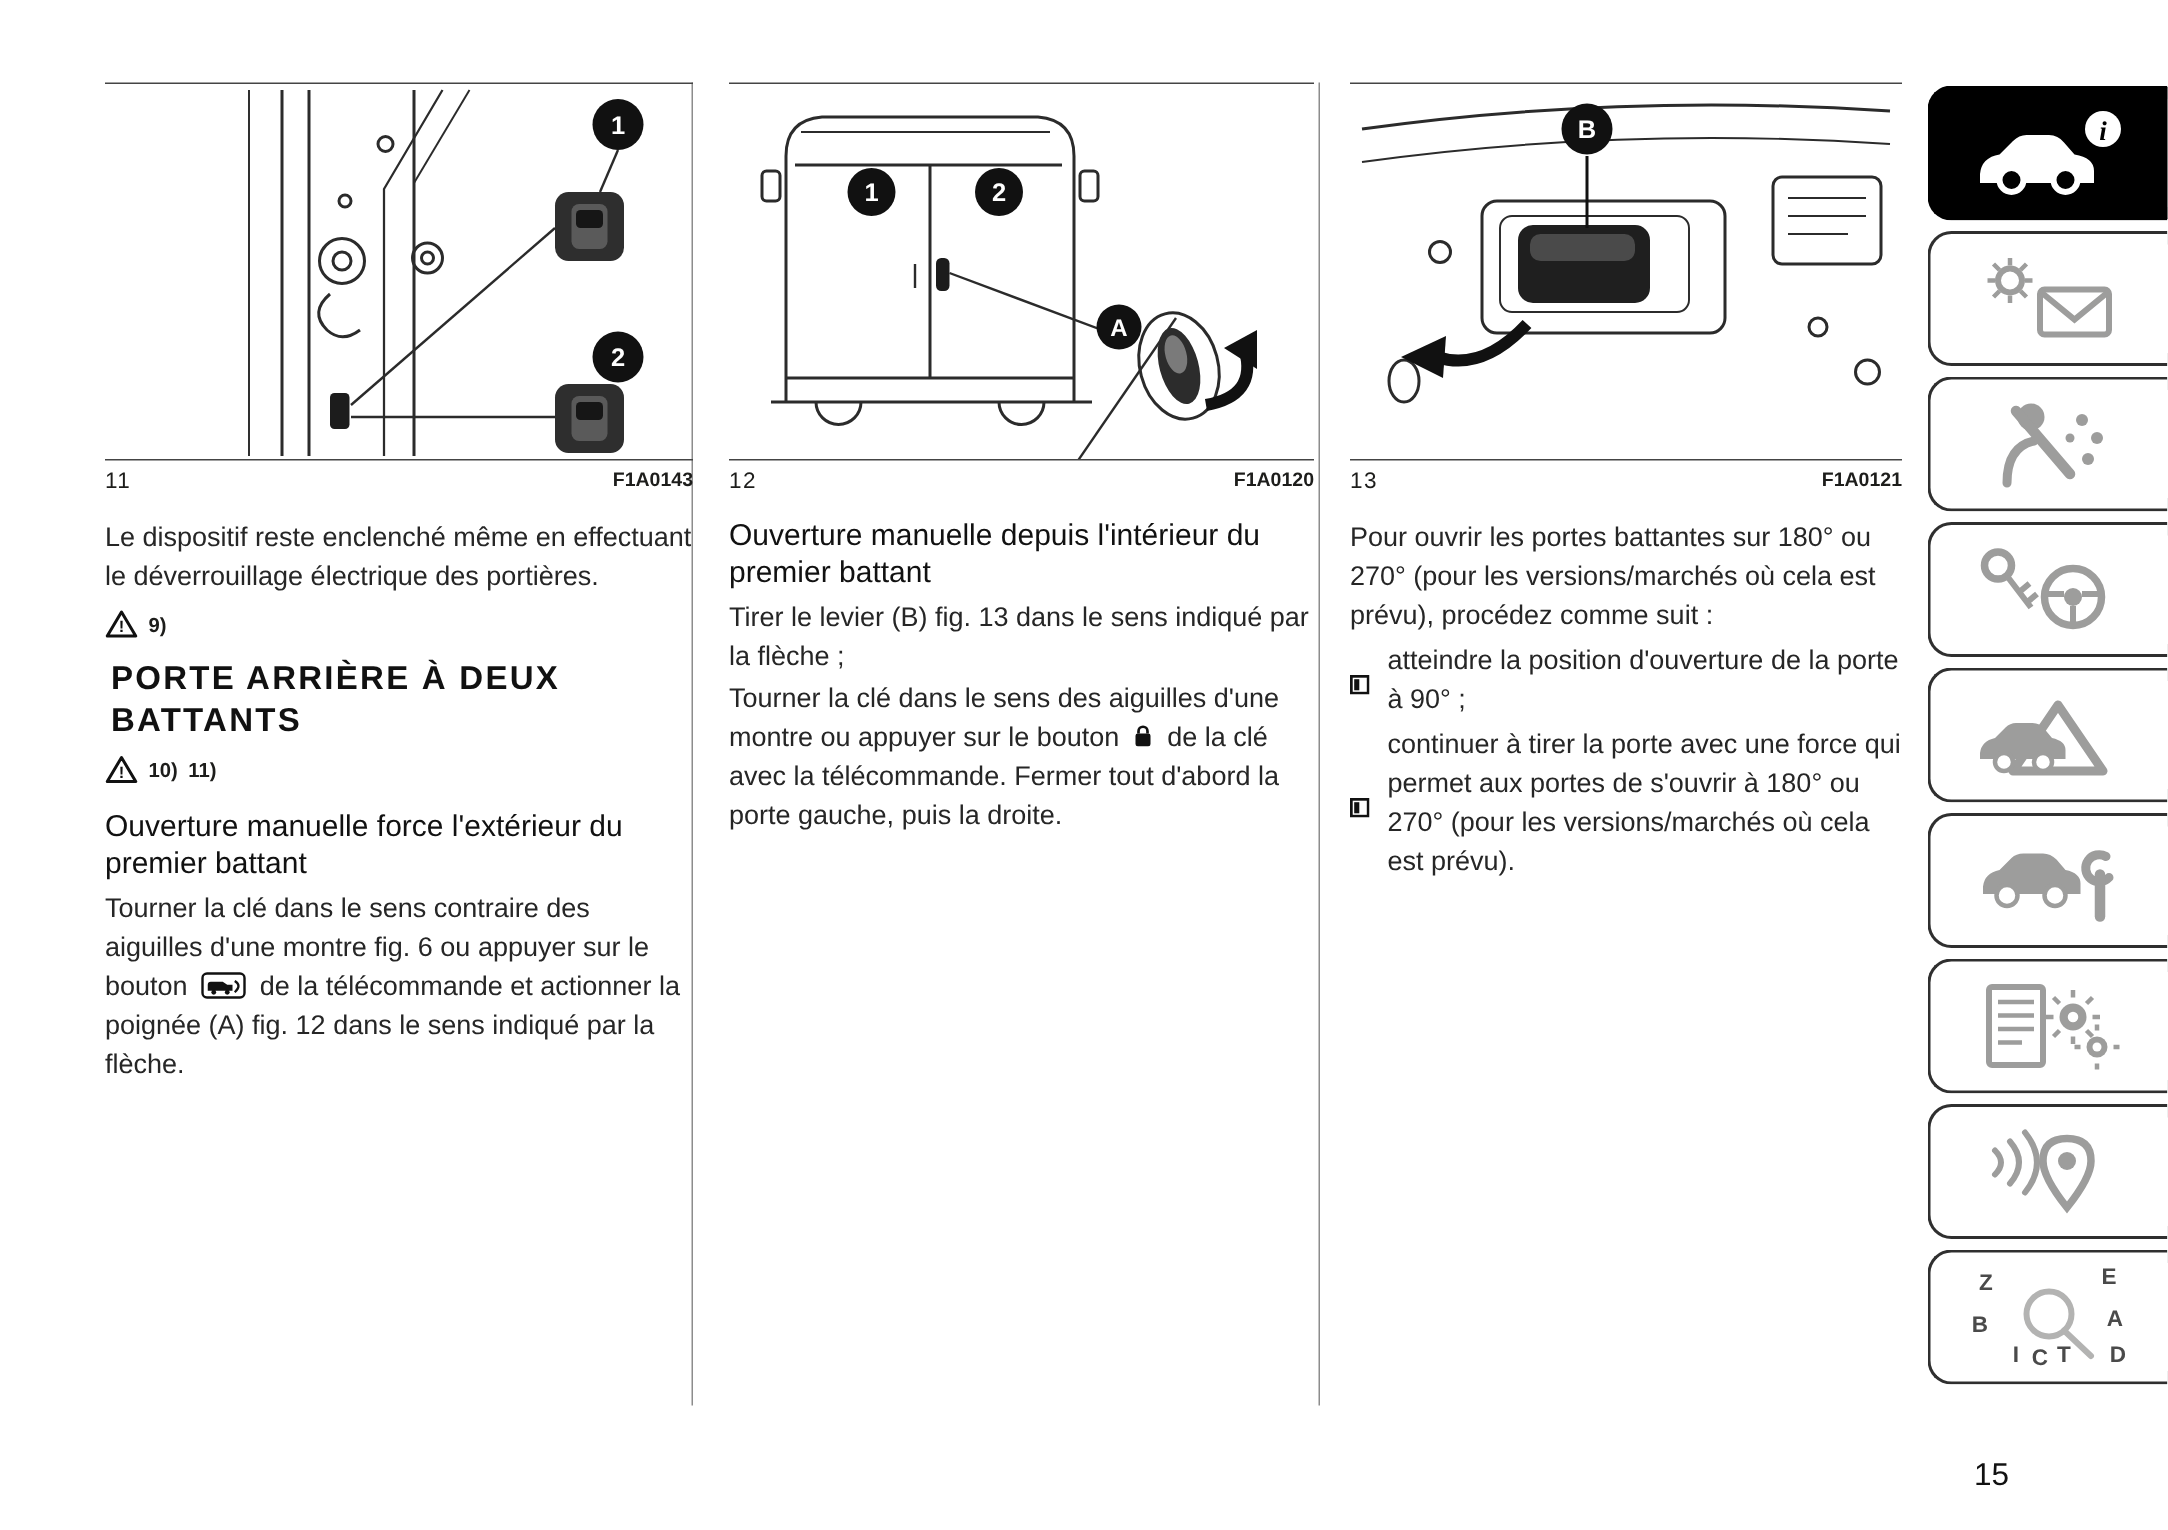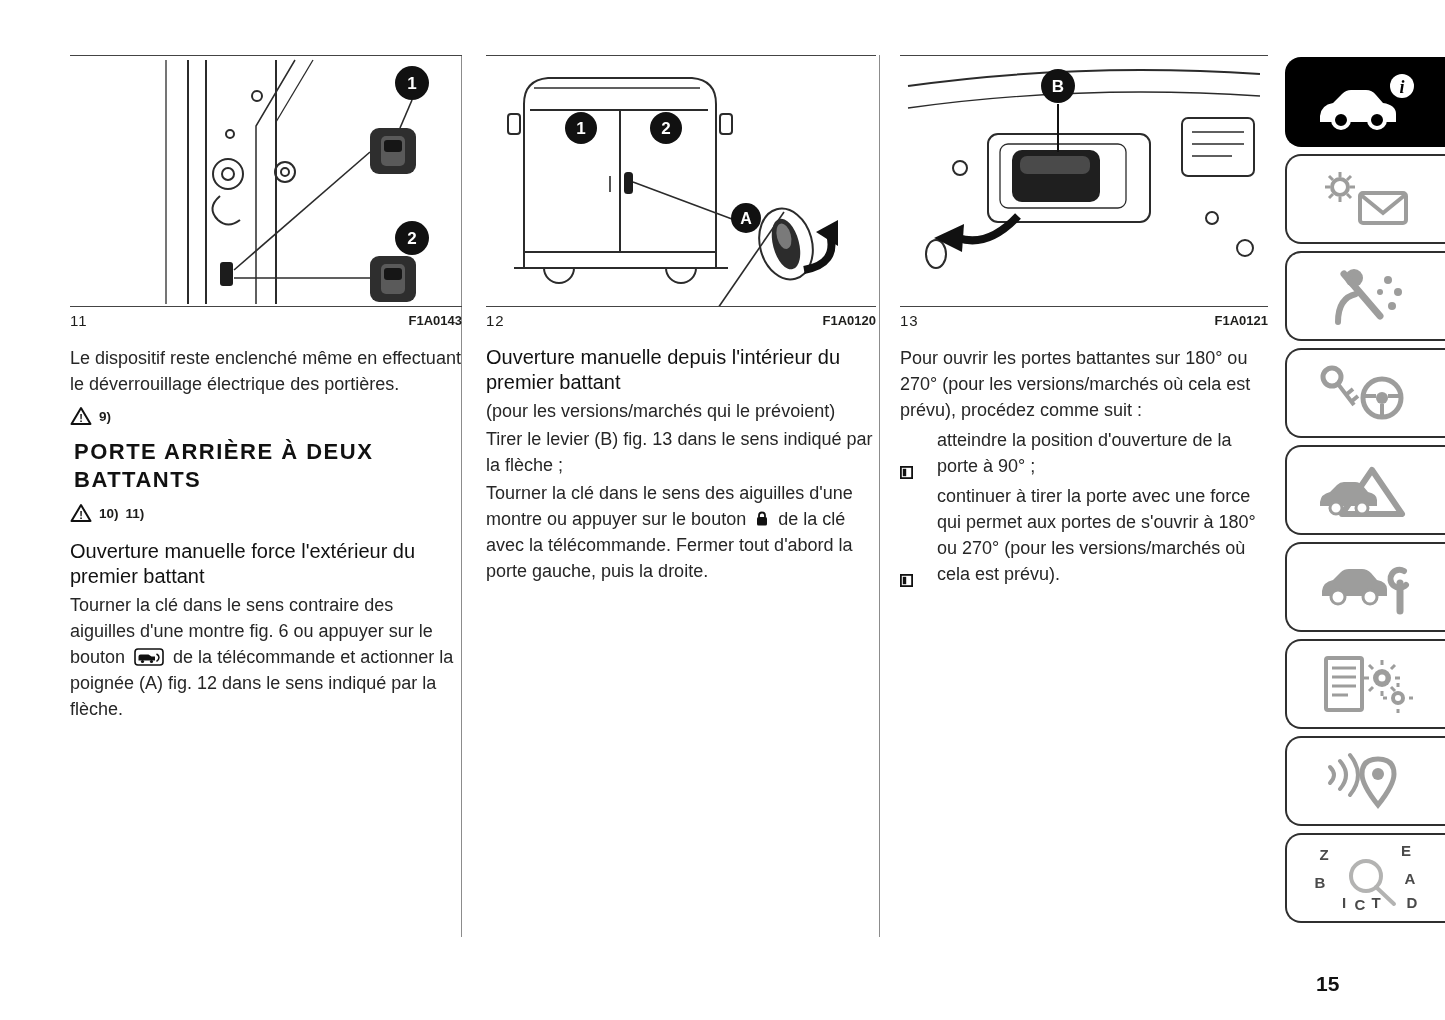--- a/index.html
+++ b/index.html
@@ -10,49 +10,49 @@
   }
   .vdiv { position:absolute; top:55px; height:882px; width:1px; background:#8c8c8c; }
   #vdiv1 { left:461px; } #vdiv2 { left:879px; }
 
   .col { position:absolute; top:55px; }
   #col1 { left:70px;  width:392px; }
   #col2 { left:486px; width:390px; }
   #col3 { left:900px; width:368px; }
 
   .fig-art { height:252px; border-top:1px solid #444; border-bottom:1px solid #444; overflow:hidden; }
-  .fig-cap { display:flex; justify-content:space-between; align-items:center; padding-top:5px; }
+  .fig-cap { display:flex; justify-content:space-between; align-items:flex-start; padding-top:5px; }
   .fig-num { font-size:15px; letter-spacing:1px; }
   .fig-code { font-size:13px; font-weight:bold; }
 
   .textblock { margin-top:16px; }
   p.body { font-size:18px; line-height:26px; color:#262626; margin:0 0 2px 0; }
   h2.section { font-size:22px; line-height:28px; font-weight:bold; letter-spacing:1.5px; margin:12px 0 2px 4px; color:#111; }
   h3.sub { font-size:20px; line-height:25px; font-weight:normal; margin:16px 0 3px 0; color:#111; }
   #col2 h3.sub:first-child, #col3 h3.sub:first-child { margin-top:0; }
 
   .warnrow { display:flex; align-items:center; gap:7px; margin:9px 0 4px 0; }
   .warn-num { font-size:13.5px; font-weight:bold; }
 
   .inline-icon { vertical-align:middle; margin:0 4px 3px 4px; }
 
   ul.bullets { list-style:none; margin-top:4px; }
-  ul.bullets li { display:flex; align-items:flex-end; gap:24px; margin-top:4px; }
+  ul.bullets li { display:flex; align-items:center; gap:12px; margin-top:4px; }
   ul.bullets li .b-icon { flex:0 0 auto; margin-top:6px; }
   ul.bullets li .b-text { font-size:18px; line-height:26px; color:#262626; }
 
   .sidebar { position:absolute; right:0; top:0; width:162px; height:1020px; }
   .side-btn {
     position:absolute; right:0; width:160px; height:90px;
     border:2px solid #2f2f2f; border-right:none; border-radius:16px 0 0 16px;
     background:#fff; display:flex; align-items:center; justify-content:center;
   }
   .side-btn.active { background:#000; border-color:#000; }
 
-  #page-num { position:absolute; left:1316px; top:972px; font-size:21px; font-weight:bold; color:#111; }
+  #page-num { position:absolute; left:1316px; top:972px; font-size:21px; font-weight:normal; color:#111; }
 </style>
 </head>
 <body>
 
 <div class="page">
 
   <div class="vdiv" id="vdiv1"></div>
   <div class="vdiv" id="vdiv2"></div>
 
   <section class="col" id="col1">
@@ -186,21 +186,20 @@
         </svg>
       </div>
       <figcaption class="fig-cap">
         <span class="fig-num">12</span>
         <span class="fig-code">F1A0120</span>
       </figcaption>
     </figure>
 
     <div class="textblock">
       <h3 class="sub">Ouverture manuelle depuis l'intérieur du premier battant</h3>
-      <p class="body">(pour les versions/marchés qui le prévoient)</p>
       <p class="body">Tirer le levier (B) fig. 13 dans le sens indiqué par la flèche ;</p>
 
       <p class="body">
         <span>Tourner la clé dans le sens des aiguilles d'une montre ou appuyer sur le bouton</span>
         <svg class="inline-icon" viewBox="0 0 14 17" width="14" height="17">
           <path d="M4 7 V5.5 a3 3 0 0 1 6 0 V7" fill="none" stroke="#111" stroke-width="1.8"></path>
           <rect x="2" y="7" width="10" height="8.5" rx="1.5" fill="#111"></rect>
         </svg>
         <span>de la clé avec la télécommande. Fermer tout d'abord la porte gauche, puis la droite.</span>
       </p>

